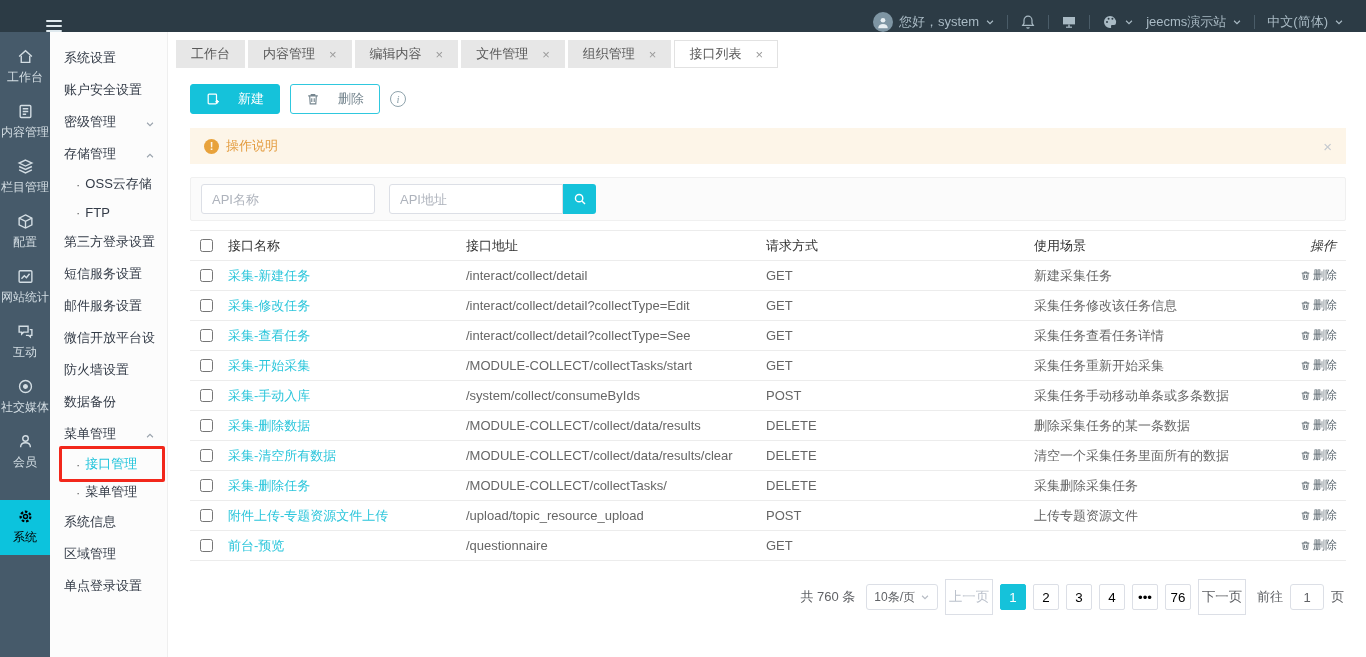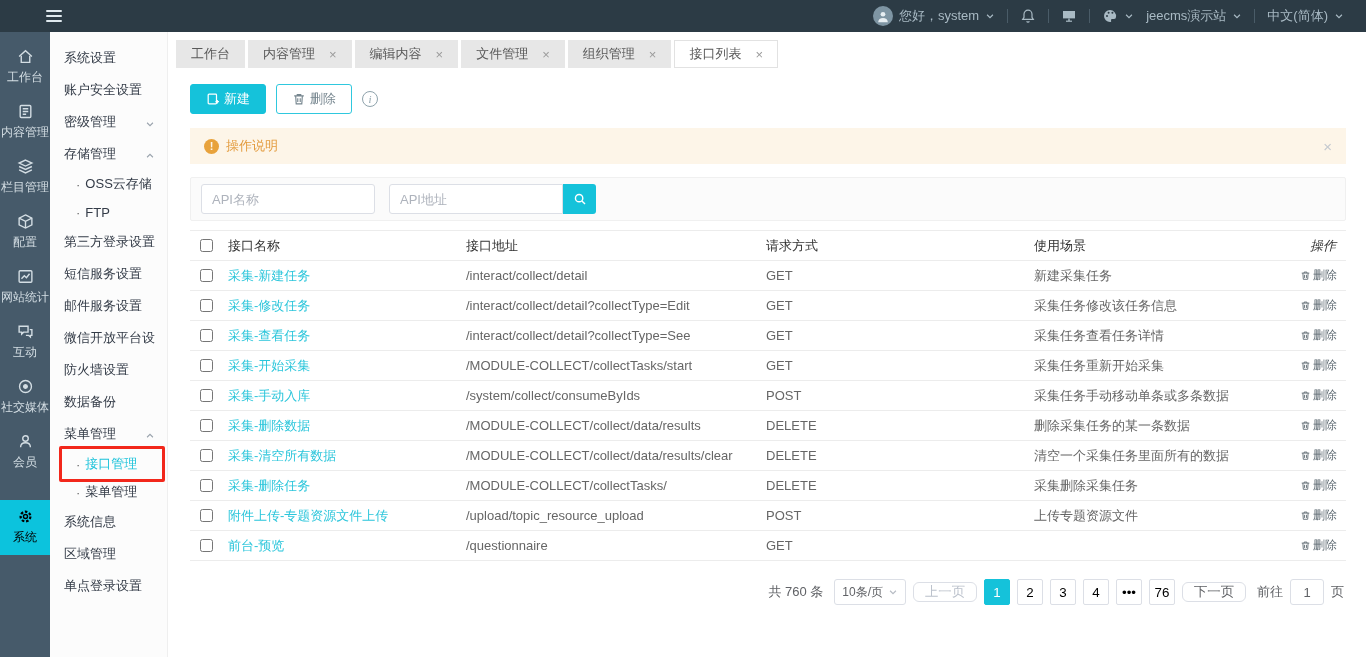--- a/index.html
+++ b/index.html
@@ -1,20 +1,20 @@
 <!DOCTYPE html>
 <html><head>
 <meta charset="utf-8">
 <style>
   * { margin:0; padding:0; box-sizing:border-box; }
   html,body { width:1366px; height:657px; overflow:hidden; background:#fff;
     font-family:"Liberation Sans","DejaVu Sans",sans-serif; }
 
   
-  .topbar { height:32px; background:#2c3b45; display:flex; align-items:center;
+  .topbar { height:32px; background:#2c3b45; display:flex; align-items:flex-end;
     color:#a9bac4; font-size:13px; }
   .hamburger { margin-left:46px; cursor:pointer; color:#dfe9ee; display:flex; flex-direction:column; gap:3px; }
   .hamburger i { display:block; width:16px; height:2px; background:#dfe9ee; border-radius:1px; }
   .topbar-right { margin-left:auto; display:flex; align-items:center; gap:12px; padding-right:22px; }
   .tb-item { display:flex; align-items:center; gap:6px; cursor:pointer; white-space:nowrap; }
   .tb-divider { width:1px; height:14px; background:#4a5c68; }
   .avatar { width:20px; height:20px; border-radius:50%; background:#7e95a3; display:flex; align-items:center; justify-content:center; overflow:hidden; }
   .chev { width:10px; height:10px; }
   .tb-ic { width:16px; height:16px; display:block; }
 
@@ -48,21 +48,21 @@
   .tab { height:28px; background:#e7e7e7; color:#595959; font-size:13px; display:flex;
     align-items:center; padding:0 14px; cursor:pointer; gap:14px; border:1px solid #e7e7e7; }
   .tab.active { background:#fff; border-color:#e2e2e2; }
   .tab .x { color:#9b9b9b; font-size:13px; line-height:1; }
 
   .content { padding:10px 20px 0 22px; }
 
   
   .toolbar { display:flex; align-items:center; gap:10px; }
   .btn { height:30px; border-radius:3px; font-size:13px; display:inline-flex;
-    align-items:center; gap:4px; padding:0 15px; cursor:pointer; }
+    align-items:center; gap:18px; padding:0 15px; cursor:pointer; }
   .btn-new { background:#15c2da; color:#fff; border:1px solid #15c2da; }
   .btn-del { background:#fff; color:#76868f; border:1px solid #2fc8de; }
   .btn .bic { width:14px; height:14px; }
   .info-circ { width:16px; height:16px; border-radius:50%; border:1px solid #8fa3ac;
     color:#8fa3ac; font-size:11px; font-style:italic; font-family:"Liberation Serif",serif;
     display:flex; align-items:center; justify-content:center; cursor:pointer; }
 
   
   .alert { margin-top:14px; background:#fdf5e8; height:36px; display:flex; align-items:center;
     padding:0 14px; font-size:13px; color:#e39b3d; gap:7px; }
@@ -97,22 +97,22 @@
   .del-link .dic { width:11px; height:12px; flex:none; margin-top:1px; }
   .del-link .dtxt { width:14px; word-break:break-all; }
   .head .cell.act { padding-right:10px;font-style:italic; }
 
   
   .pager { margin-top:18px; display:flex; justify-content:flex-end; align-items:center;
     gap:7px; font-size:13px; color:#606266; padding-right:2px; }
   .pg-total { margin-right:4px; }
   .pg-size { height:26px; border:1px solid #dcdfe6; border-radius:3px; display:flex;
     align-items:center; gap:5px; padding:11px 7px; font-size:12px; color:#606266; cursor:pointer; }
-  .pg-btn { height:20px; min-width:26px; border:1px solid #dcdfe6; border-radius:6px; background:#fff;
-    display:flex; align-items:center; justify-content:center; padding:0 11px; cursor:pointer; color:#606266; }
+  .pg-btn { height:36px; min-width:26px; border:1px solid #dcdfe6; border-radius:0; background:#fff;
+    display:flex; align-items:center; justify-content:center; padding:0 3px; cursor:pointer; color:#606266; }
   .pg-btn.disabled { color:#bcc2cc; }
   .pg-num { height:26px; min-width:26px; border:1px solid #dcdfe6; border-radius:2px; background:#fff;
     display:flex; align-items:center; justify-content:center; cursor:pointer; padding:0 4px; }
   .pg-num.active { background:#15c2da; border-color:#15c2da; color:#fff; }
   .pg-goto { display:flex; align-items:center; gap:7px; margin-left:4px; }
   .pg-input { width:34px; height:26px; border:1px solid #dcdfe6; border-radius:3px;
     text-align:center; font-size:13px; color:#606266; outline:none; }
 </style>
 </head>
 <body>

